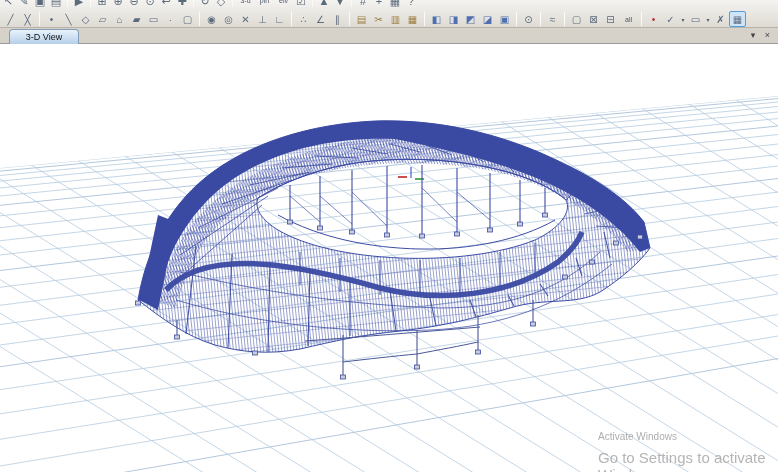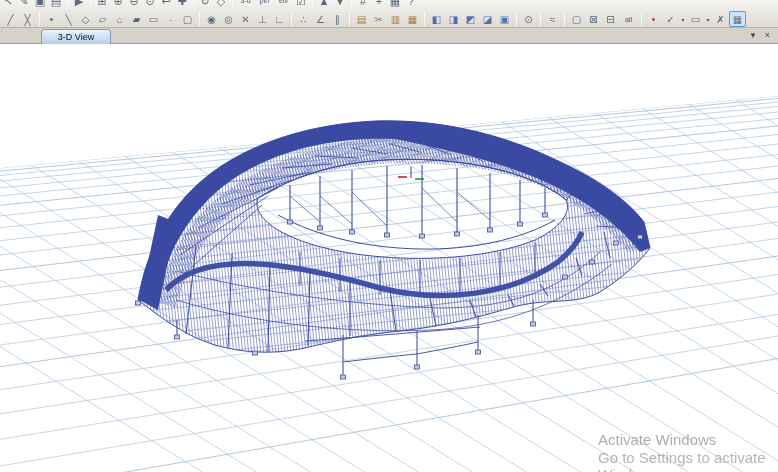--- a/index.html
+++ b/index.html
@@ -21,28 +21,28 @@
   .tb-btn.dd { width:8px; font-size:6px; color:#55606c; }
   .tb-btn.active { background:#cfe4f7; border:1px solid #5b9bd5; }
   .tb-sep { display:inline-block; width:1px; height:14px; margin:0 3px;
             background:#b5b1a8; border-right:1px solid #fbfaf8; flex:0 0 auto; }
 
   
   .tabbar { position:absolute; left:0; top:28px; width:778px; height:16px;
             background:#d6d2ca; border-bottom:1px solid #9a9a9a; }
   .tab { position:absolute; left:9px; top:1px; width:70px; height:15px;
          background:linear-gradient(#e9f3fc,#b6cfe8); border:1px solid #7f9db9; border-bottom:none;
-         border-radius:4px 4px 0 0; font-size:9px; color:#111; text-align:center; line-height:14px;margin-left:32px; }
+         border-radius:4px 4px 0 0; font-size:9px; color:#111; text-align:center; line-height:14px; }
   .tab-controls { position:absolute; right:8px; top:2px; font-size:9px; color:#444; }
   .tab-controls span { margin-left:7px; cursor:default; }
 
   
   .viewport { position:absolute; left:0; top:45px; width:778px; height:427px; background:#fff; }
   .viewport svg { position:absolute; left:0; top:0; }
-  .wm1 { position:absolute; left:598px; top:386px; font-size:15px; color:#9f9f9f; opacity:.85; }
+  .wm1 { position:absolute; left:598px; top:386px; font-size:10px; color:#9f9f9f; opacity:.85; }
   .wm2 { position:absolute; left:598px; top:404px; font-size:15px; color:#adadad; opacity:.9; }
 </style>
 </head>
 <body>
 
 <div class="toolbar">
   <div class="tb-row tb-row1-clip">
     <div class="tb-row1-inner">
         <span class="tb-btn">↖</span>
         <span class="tb-btn">✎</span>

